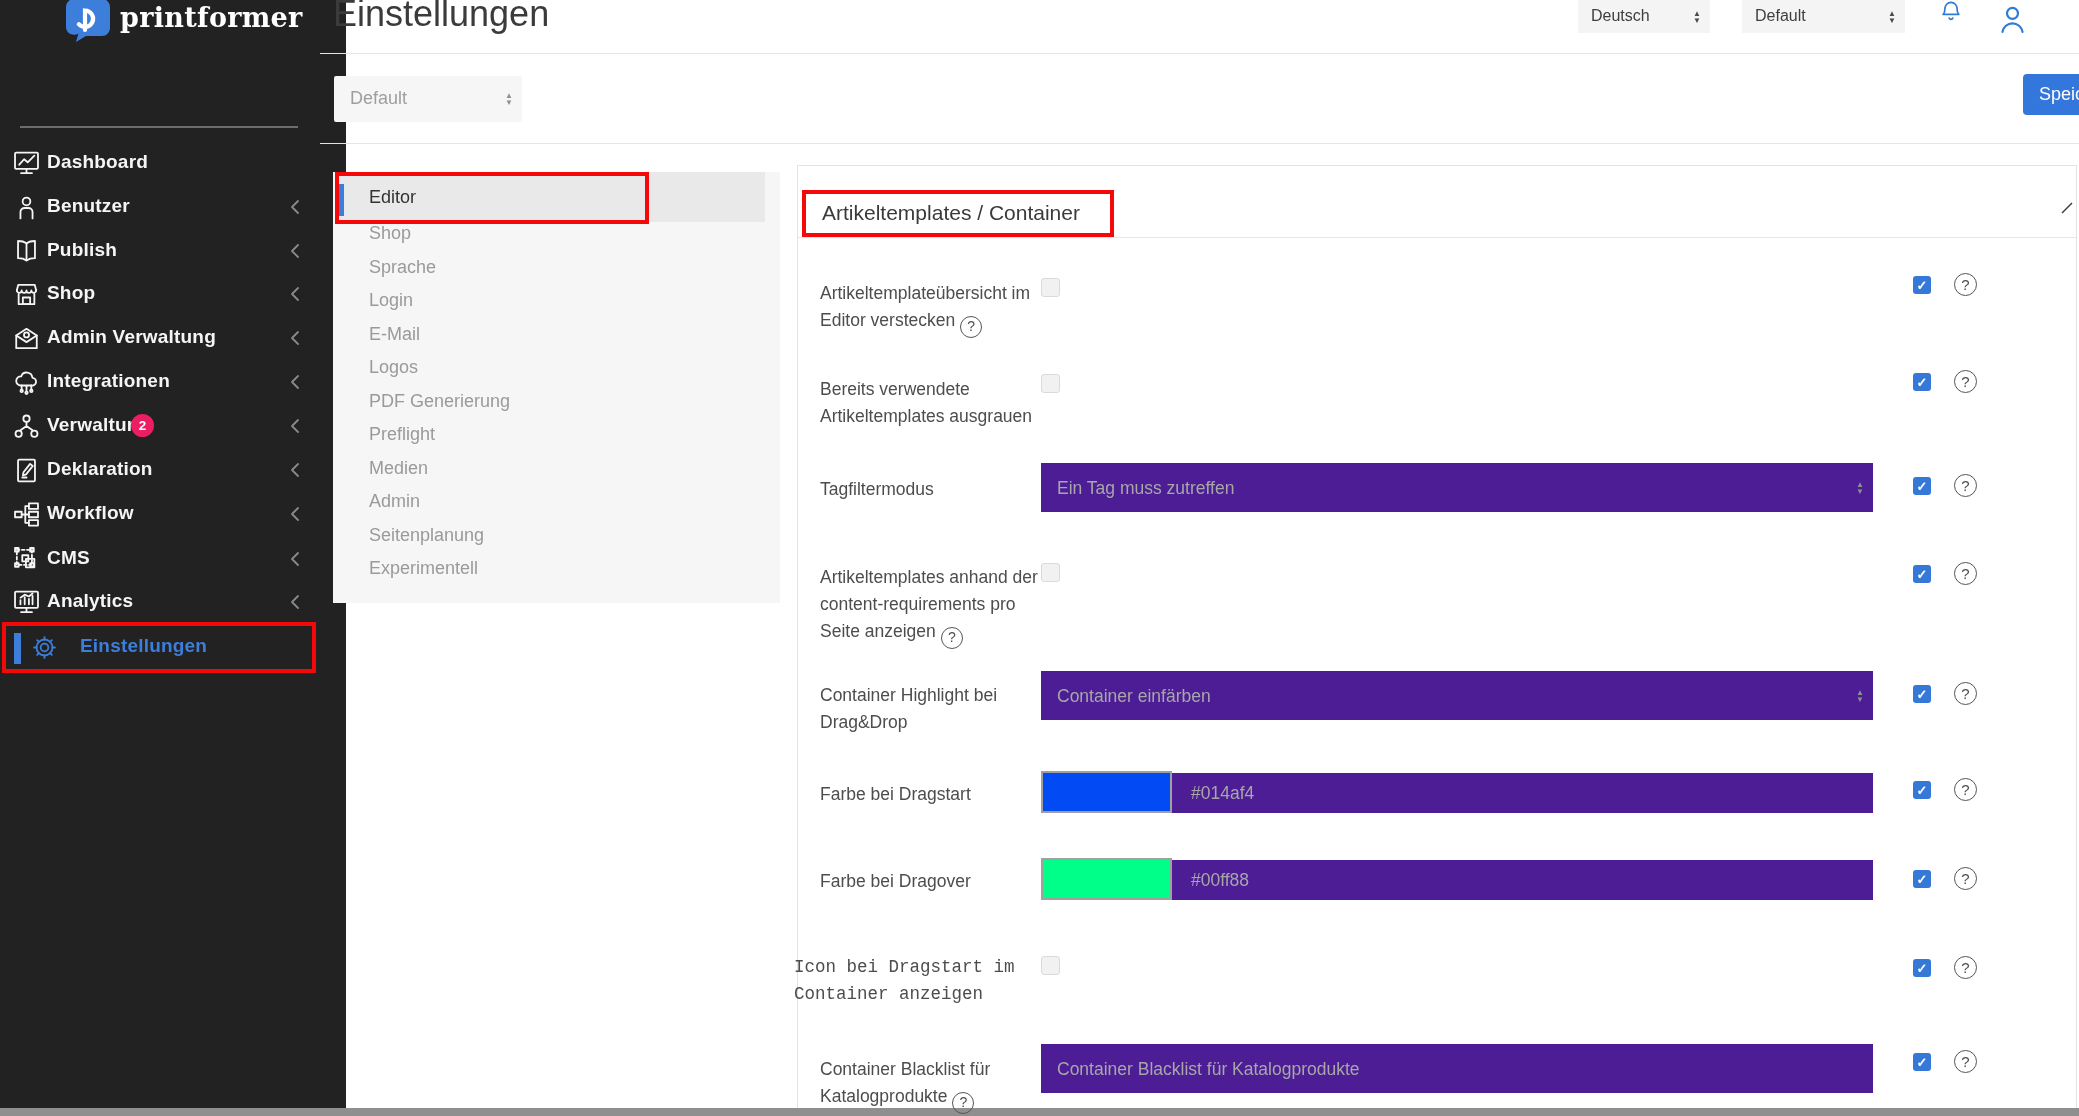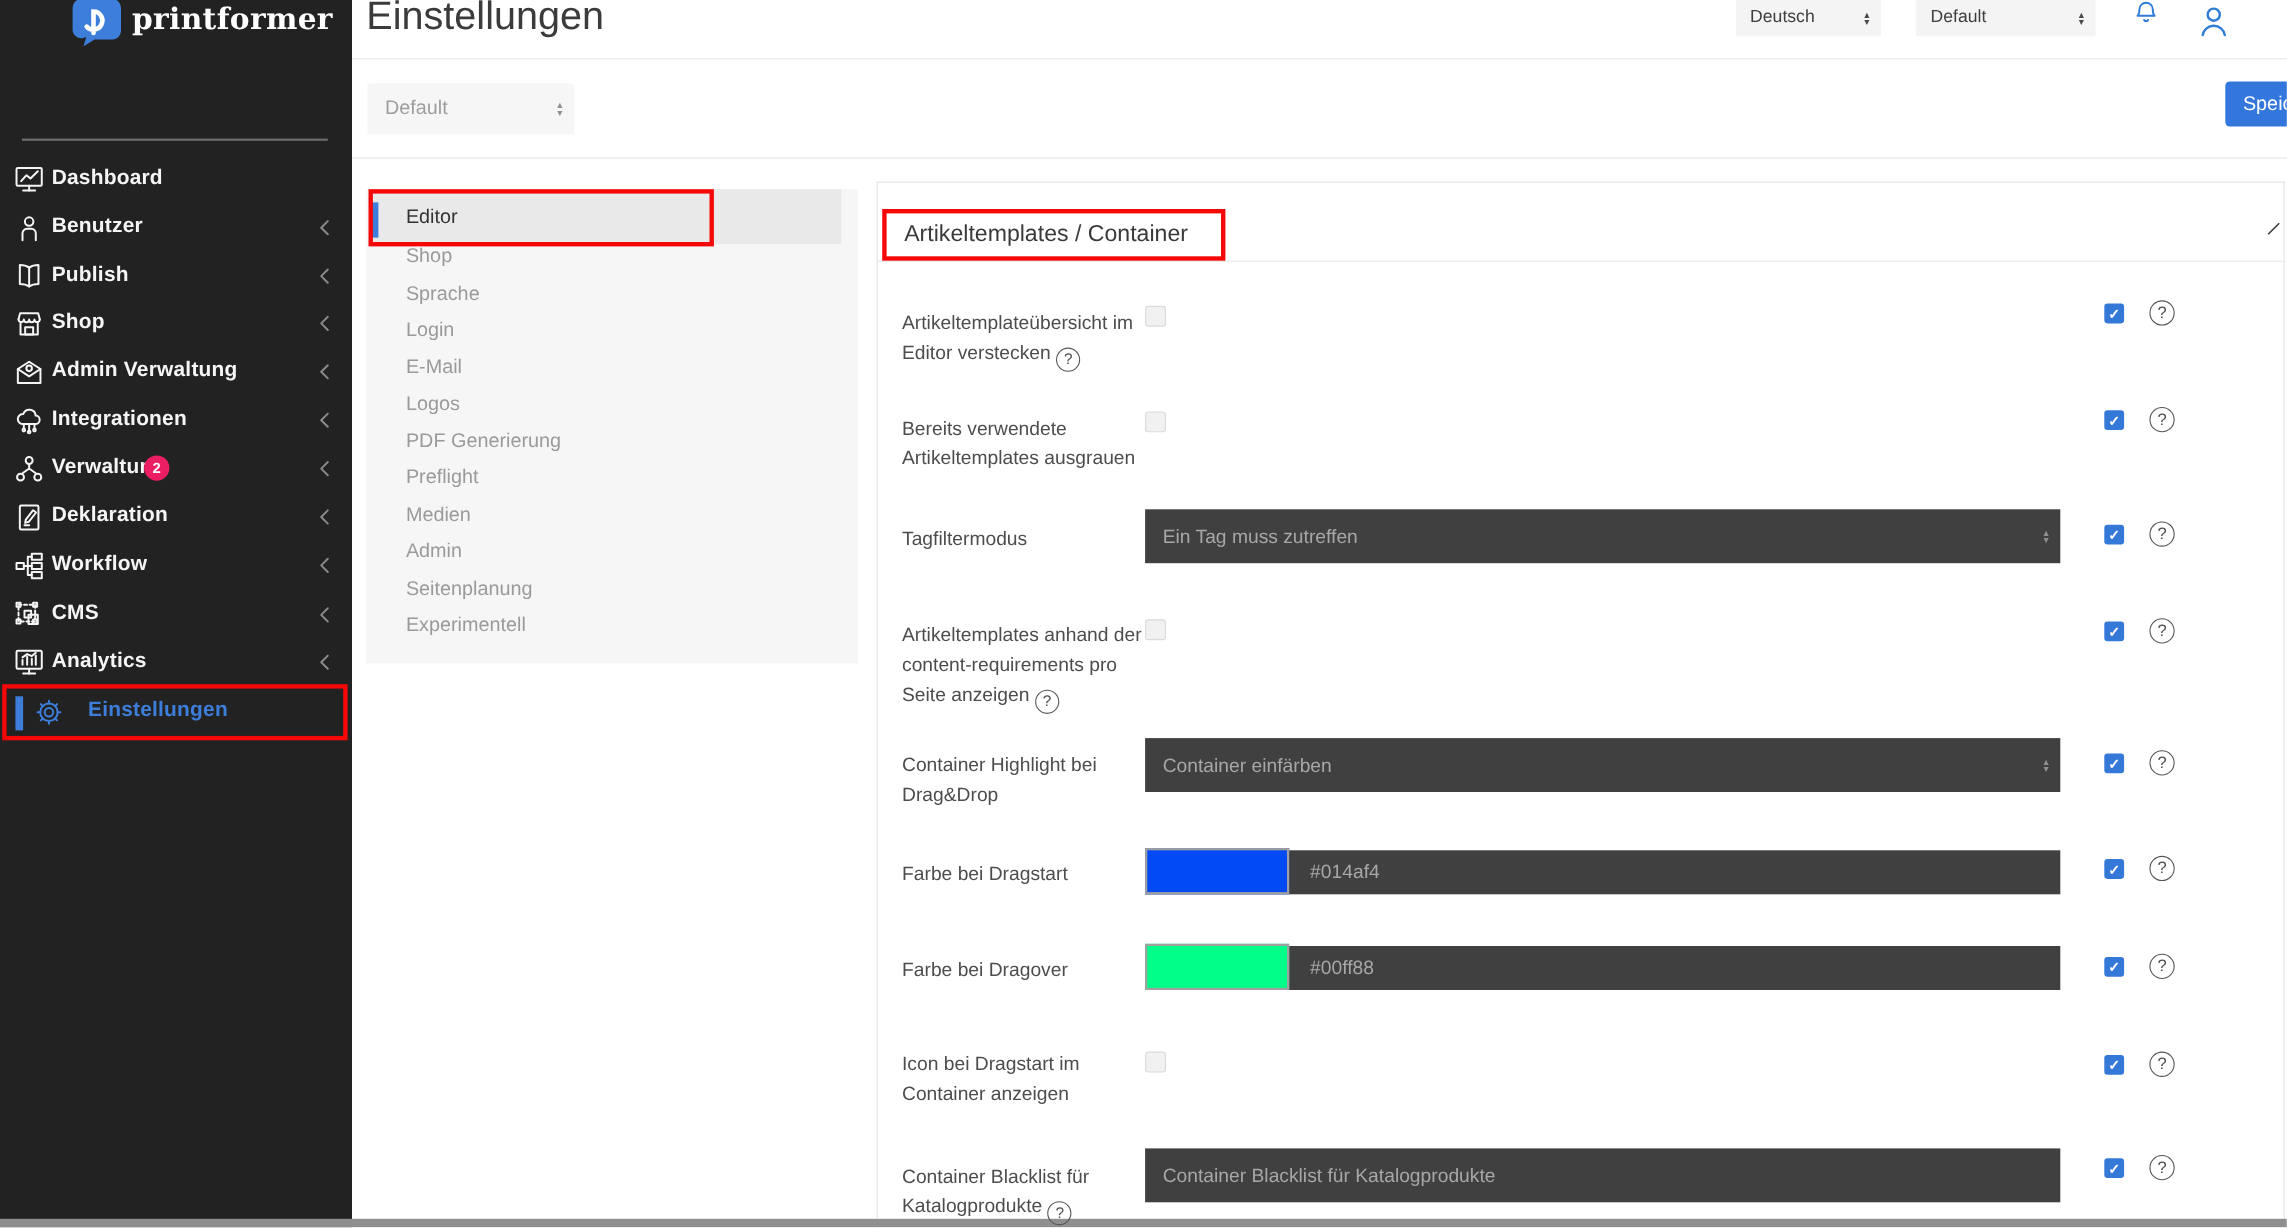--- a/index.html
+++ b/index.html
@@ -1,20 +1,20 @@
 <!DOCTYPE html>
 <html><head>
 <meta charset="utf-8">
 <style>
   html,body{margin:0;padding:0;background:#fff;font-family:"Liberation Sans",sans-serif;}
   .app{position:relative;width:2079px;height:1116px;overflow:hidden;background:#fff;}
   .abs{position:absolute;}
 
   
-  .sidebar{left:0;top:0;width:320px;height:1116px;background:#222222;}
+  .sidebar{left:0;top:0;width:320px;height:1116px;background:#222222;padding-left:26px;}
   .logo-icon{left:63px;top:-3px;}
   .logo-text{left:120px;top:2px;color:#ffffff;font-family:"DejaVu Serif",serif;font-weight:700;font-size:27px;letter-spacing:.3px;}
   .search{left:20px;top:60px;width:279px;height:42px;background:#ffffff;border-radius:3px;}
   .search .mag{position:absolute;left:14px;top:11px;color:#8f8f8f;}
   .search input{position:absolute;left:44px;top:0;width:226px;height:42px;border:0;outline:0;background:transparent;font-size:19px;color:#555;font-family:"Liberation Sans",sans-serif;}
   .search input::placeholder{color:#9b9b9b;}
   .sdivider{left:20px;top:126px;width:278px;height:2px;background:#6d6d6d;}
   .side-item{left:0;width:320px;height:44px;color:#f5f5f5;cursor:pointer;}
   .side-item .icon{position:absolute;left:12px;top:8px;}
   .side-item .lbl{position:absolute;left:47px;top:10px;font-size:19px;font-weight:600;letter-spacing:.2px;white-space:nowrap;}
@@ -45,21 +45,21 @@
   .sub-item{left:333px;width:447px;font-size:18px;color:#9a9a9a;cursor:pointer;}
   .sub-item .slbl{position:absolute;left:36px;top:50%;transform:translateY(-50%);white-space:nowrap;}
   .sub-item.active{left:337px;width:428px;background:#e9e9e9;color:#333333;}
   .sub-item.active .slbl{left:32px;}
 
   
   .panel{left:797px;top:165px;width:1280px;height:951px;background:#fff;border:1px solid #e3e3e3;border-bottom:none;box-sizing:border-box;}
   .panel-title{left:822px;top:201px;font-size:21px;color:#3a3a3a;}
   .row-label{width:228px;font-size:17.5px;line-height:27px;color:#4d4d4d;}
   .cb-un{width:17px;height:17px;background:#f1f1f1;border:1px solid #dadada;border-radius:3px;cursor:pointer;}
-  .field{background:#404040;font-size:17.5px;color:#a7a7a7;cursor:pointer;}
+  .field{background:#4c1d95;font-size:17.5px;color:#a7a7a7;cursor:pointer;}
   .field .val{position:absolute;left:16px;top:50%;transform:translateY(-50%);white-space:nowrap;}
   .colorfield .val{left:150px;}
   .swatch{position:absolute;left:0;top:-2px;width:131px;height:42px;border:2px solid #a0a0a0;box-sizing:border-box;cursor:pointer;}
   .cb-checked{width:18px;height:18px;background:#3478d8;border-radius:3px;color:#fff;display:flex;align-items:center;justify-content:center;font-size:13px;font-weight:700;cursor:pointer;}
   .help{width:23px;height:23px;border:1.5px solid #555;border-radius:50%;color:#4f4f4f;font-size:15px;display:flex;align-items:center;justify-content:center;box-sizing:border-box;cursor:pointer;background:#fff;}
   .help-inline{display:inline-flex;width:22px;height:22px;border:1.5px solid #555;border-radius:50%;color:#4f4f4f;font-size:14px;align-items:center;justify-content:center;box-sizing:border-box;vertical-align:-5px;margin-left:5px;cursor:pointer;}
 
   .red-box{border:4px solid #f40808;z-index:9;pointer-events:none;box-sizing:border-box;background:transparent;}
   .scrollbar{left:0;top:1108px;width:2079px;height:8px;background:#8f8f8f;cursor:pointer;}
   .diag{left:2059px;top:200px;color:#3c3c3c;}
@@ -359,21 +359,21 @@
     </div>
     <div class="abs cb-checked" style="left: 1913px; top: 781px;">✓</div>
     <div class="abs help" style="left: 1954px; top: 778px;">?</div>
     <div class="abs row-label" style="left: 820px; top: 868px;"><span>Farbe bei Dragover</span></div>
     <div class="abs field colorfield" style="left: 1041px; top: 860px; width: 832px; height: 40px;">
       <div class="swatch" style="background: rgb(0, 255, 136);"></div>
       <span class="val">#00ff88</span>
     </div>
     <div class="abs cb-checked" style="left: 1913px; top: 870px;">✓</div>
     <div class="abs help" style="left: 1954px; top: 867px;">?</div>
-    <div class="abs row-label" style="left: 820px; top: 954px;"><span>Icon bei Dragstart im Container anzeigen</span></div>
+    <div class="abs row-label" style="left: 794px; top: 954px; font-family: Liberation Mono, monospace;"><span>Icon bei Dragstart im Container anzeigen</span></div>
     <div class="abs cb-un" style="left: 1041px; top: 956px;"></div>
     <div class="abs cb-checked" style="left: 1913px; top: 959px;">✓</div>
     <div class="abs help" style="left: 1954px; top: 956px;">?</div>
     <div class="abs row-label" style="left: 820px; top: 1056px;"><span>Container Blacklist für Katalogprodukte</span><span class="help-inline">?</span></div>
     <div class="abs field" style="left: 1041px; top: 1044px; width: 832px; height: 49px;">
       <span class="val">Container Blacklist für Katalogprodukte</span>
     </div>
     <div class="abs cb-checked" style="left: 1913px; top: 1053px;">✓</div>
     <div class="abs help" style="left: 1954px; top: 1050px;">?</div>
   </div>

